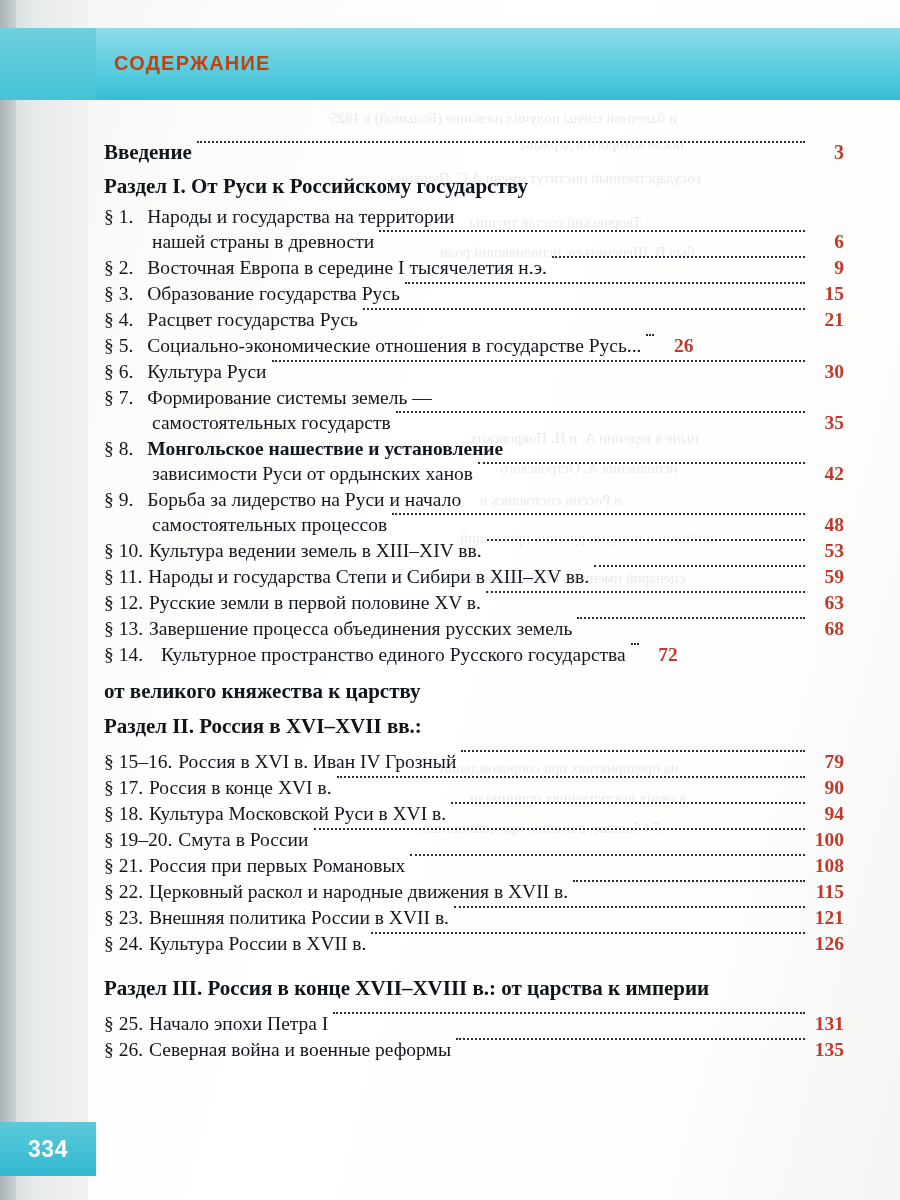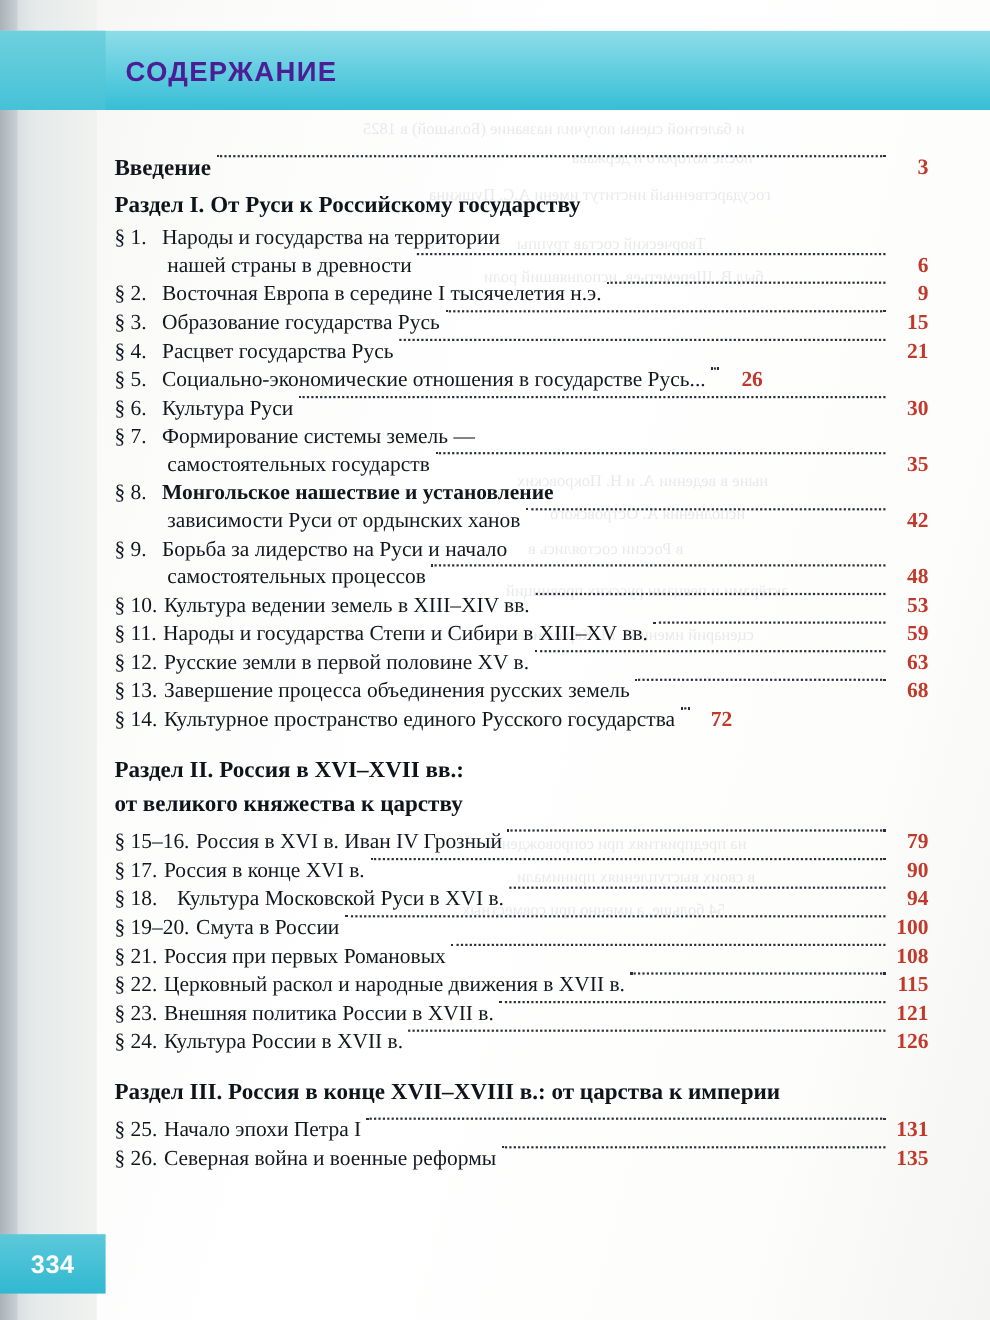--- a/index.html
+++ b/index.html
@@ -63,23 +63,23 @@
     height: 72px;
     background: linear-gradient(180deg, #6fd0de 0%, #45c2d7 100%);
   }
 
   .heading {
     position: absolute;
     left: 114px;
     top: 52px;
     font-family: "Liberation Sans", sans-serif;
     font-weight: bold;
-    font-size: 25px;
+    font-size: 20px;
     letter-spacing: 1.2px;
-    color: #4c1d95;
+    color: #c2410c;
   }
 
   .toc {
     position: absolute;
     left: 104px;
     top: 140px;
     width: 740px;
     color: #12161d;
   }
 
@@ -295,49 +295,49 @@
 
   <div class="row">
     <span class="num">§ 13.</span>
     <span class="label" style="padding-left:6px;">Завершение процесса объединения русских земель</span>
     <span class="dots"></span>
     <span class="page-no">68</span>
   </div>
 
   <div class="row">
     <span class="num">§ 14.</span>
-    <span class="label" style="padding-left:6px;">Культурное пространство единого Русского государства</span>
+    <span class="label" style="padding-left:6px;margin-left:12px;">Культурное пространство единого Русского государства</span>
     <span class="dots" style="max-width:6px;"></span>
     <span class="page-no">72</span>
   </div>
 
   <div class="spacer"></div>
 
+  <div class="section-head second-line">от великого княжества к царству</div>
   <div class="section-head">Раздел II. Россия в XVI–XVII вв.:</div>
-  <div class="section-head second-line">от великого княжества к царству</div>
 
   <div class="spacer-sm"></div>
 
   <div class="row">
     <span class="num">§ 15–16.</span>
     <span class="label" style="padding-left:6px;">Россия в XVI в. Иван IV Грозный</span>
     <span class="dots"></span>
     <span class="page-no">79</span>
   </div>
 
   <div class="row">
     <span class="num">§ 17.</span>
     <span class="label" style="padding-left:6px;">Россия в конце XVI в.</span>
     <span class="dots"></span>
     <span class="page-no">90</span>
   </div>
 
   <div class="row">
     <span class="num">§ 18.</span>
-    <span class="label" style="padding-left:6px;margin-left:12px;">Культура Московской Руси в XVI в.</span>
+    <span class="label" style="padding-left:6px;">Культура Московской Руси в XVI в.</span>
     <span class="dots"></span>
     <span class="page-no">94</span>
   </div>
 
   <div class="row">
     <span class="num">§ 19–20.</span>
     <span class="label" style="padding-left:6px;">Смута в России</span>
     <span class="dots"></span>
     <span class="page-no">100</span>
   </div>

